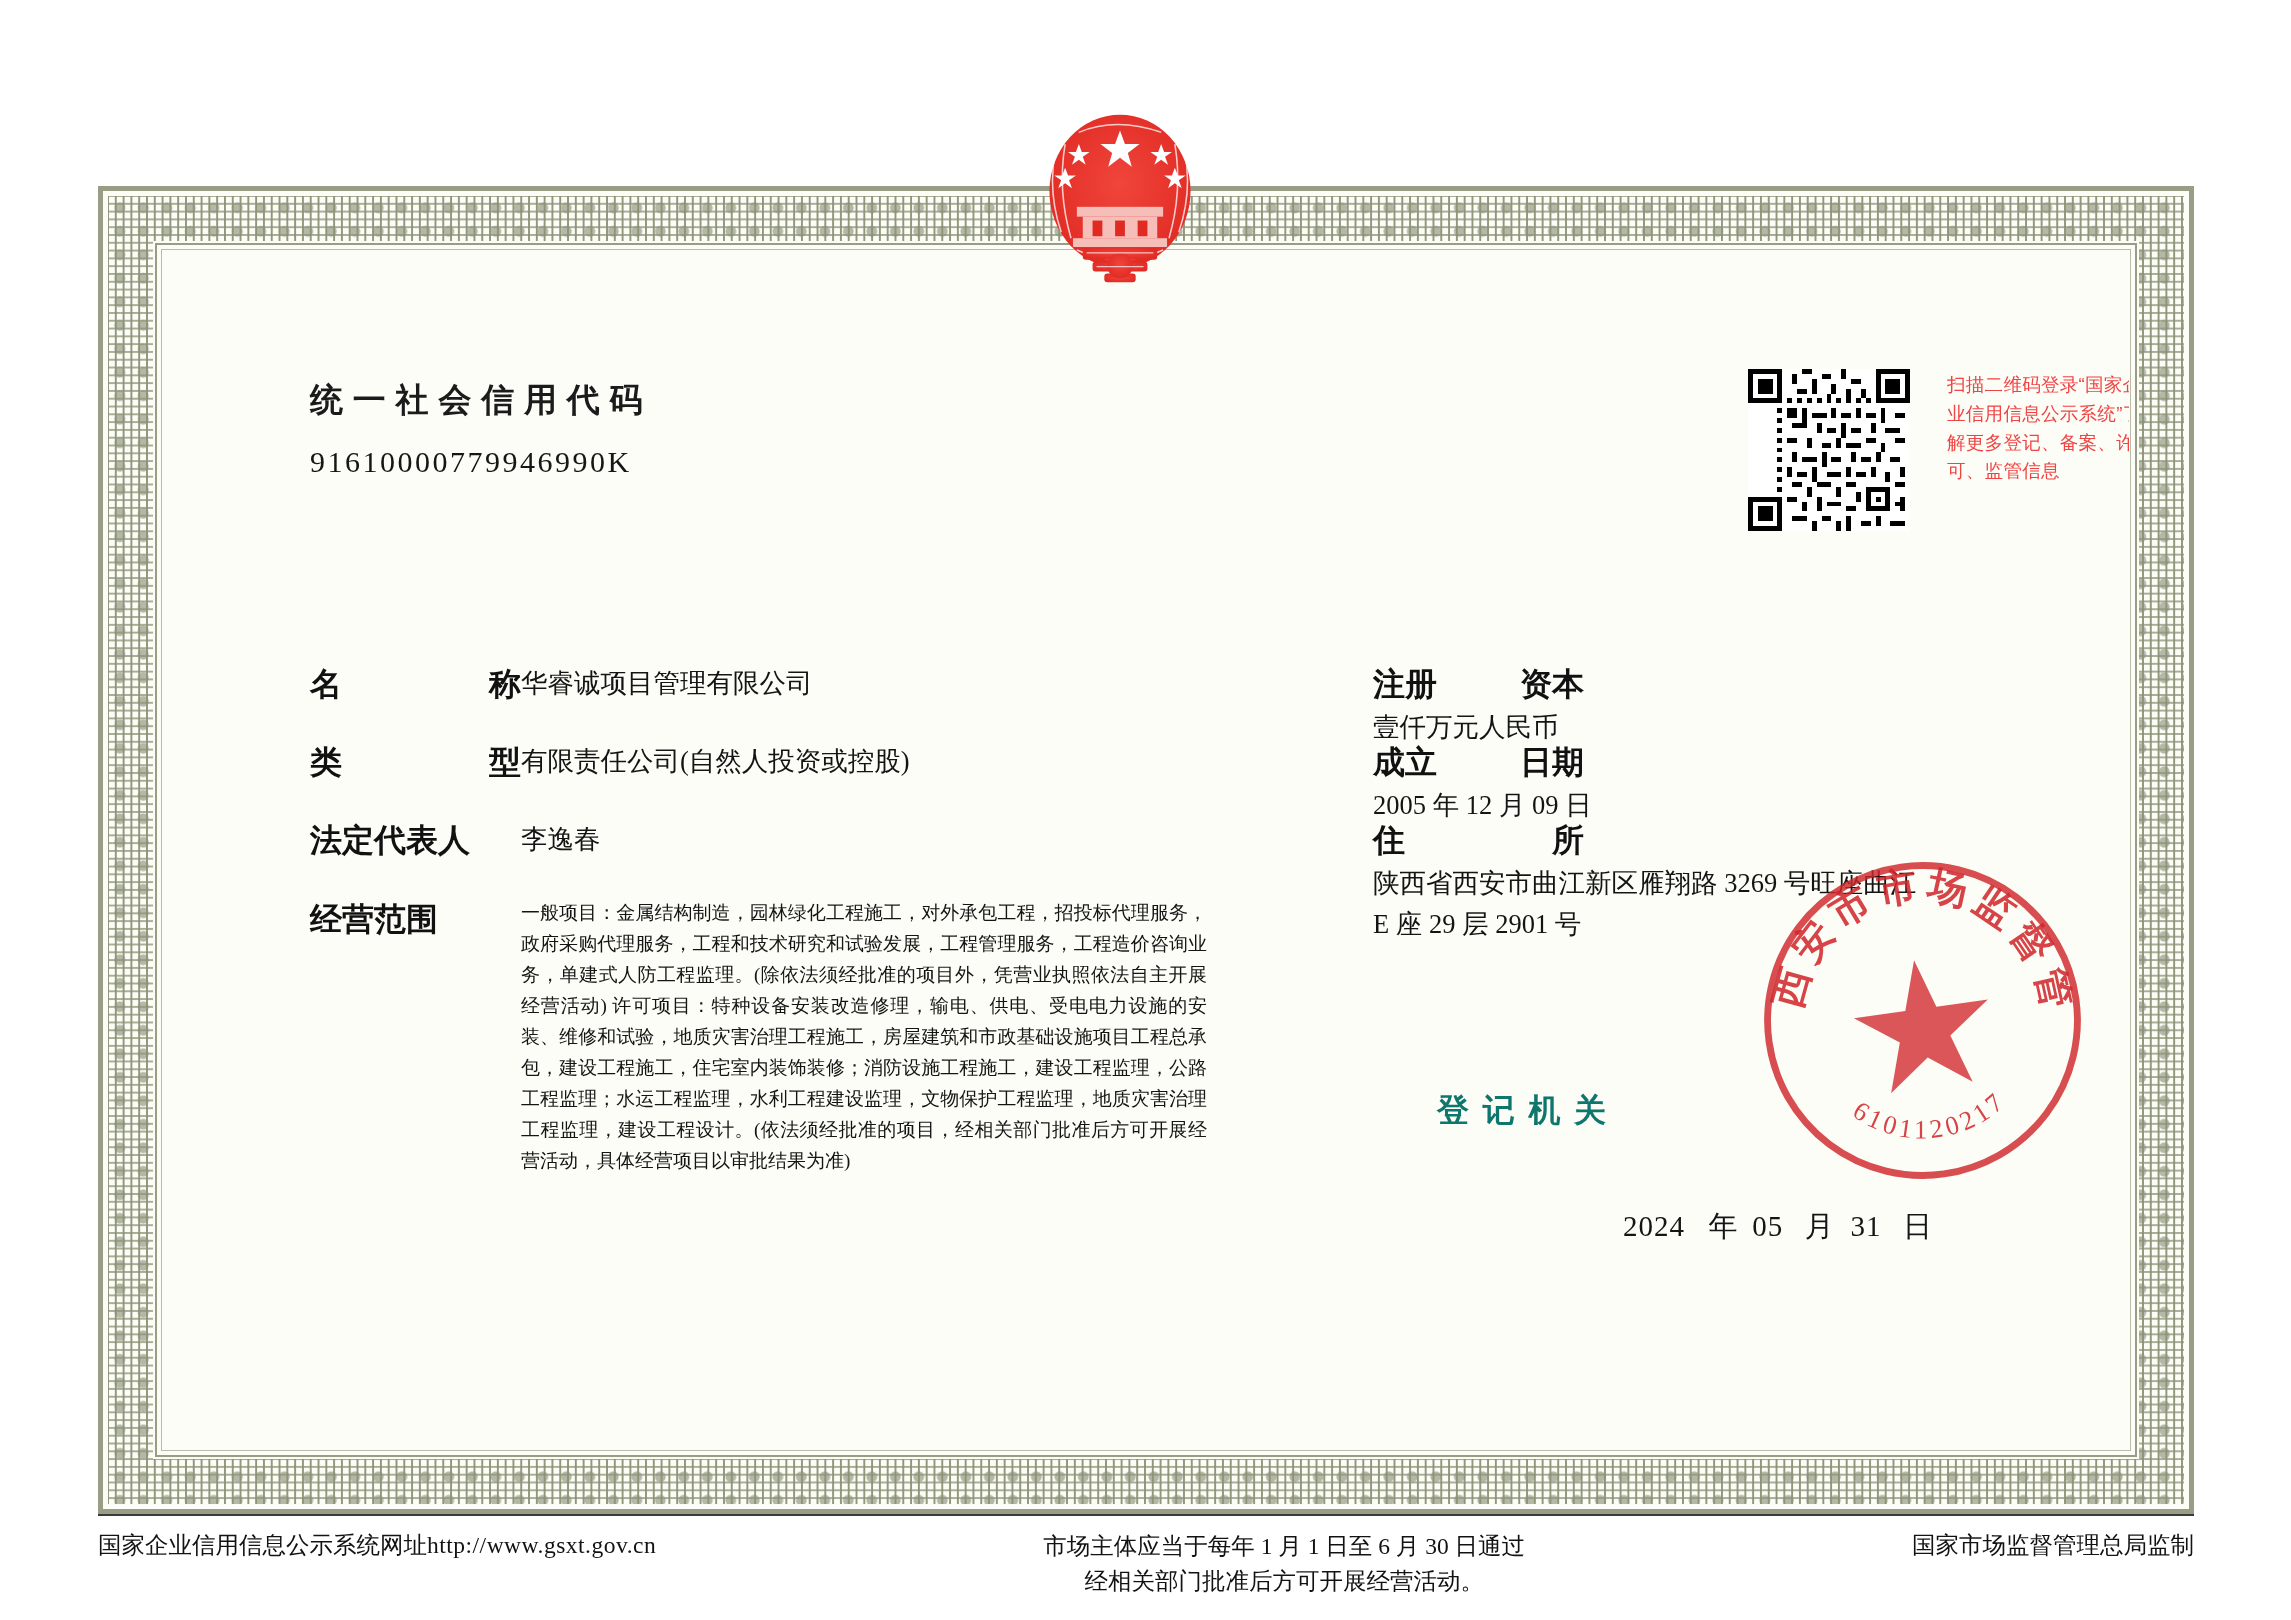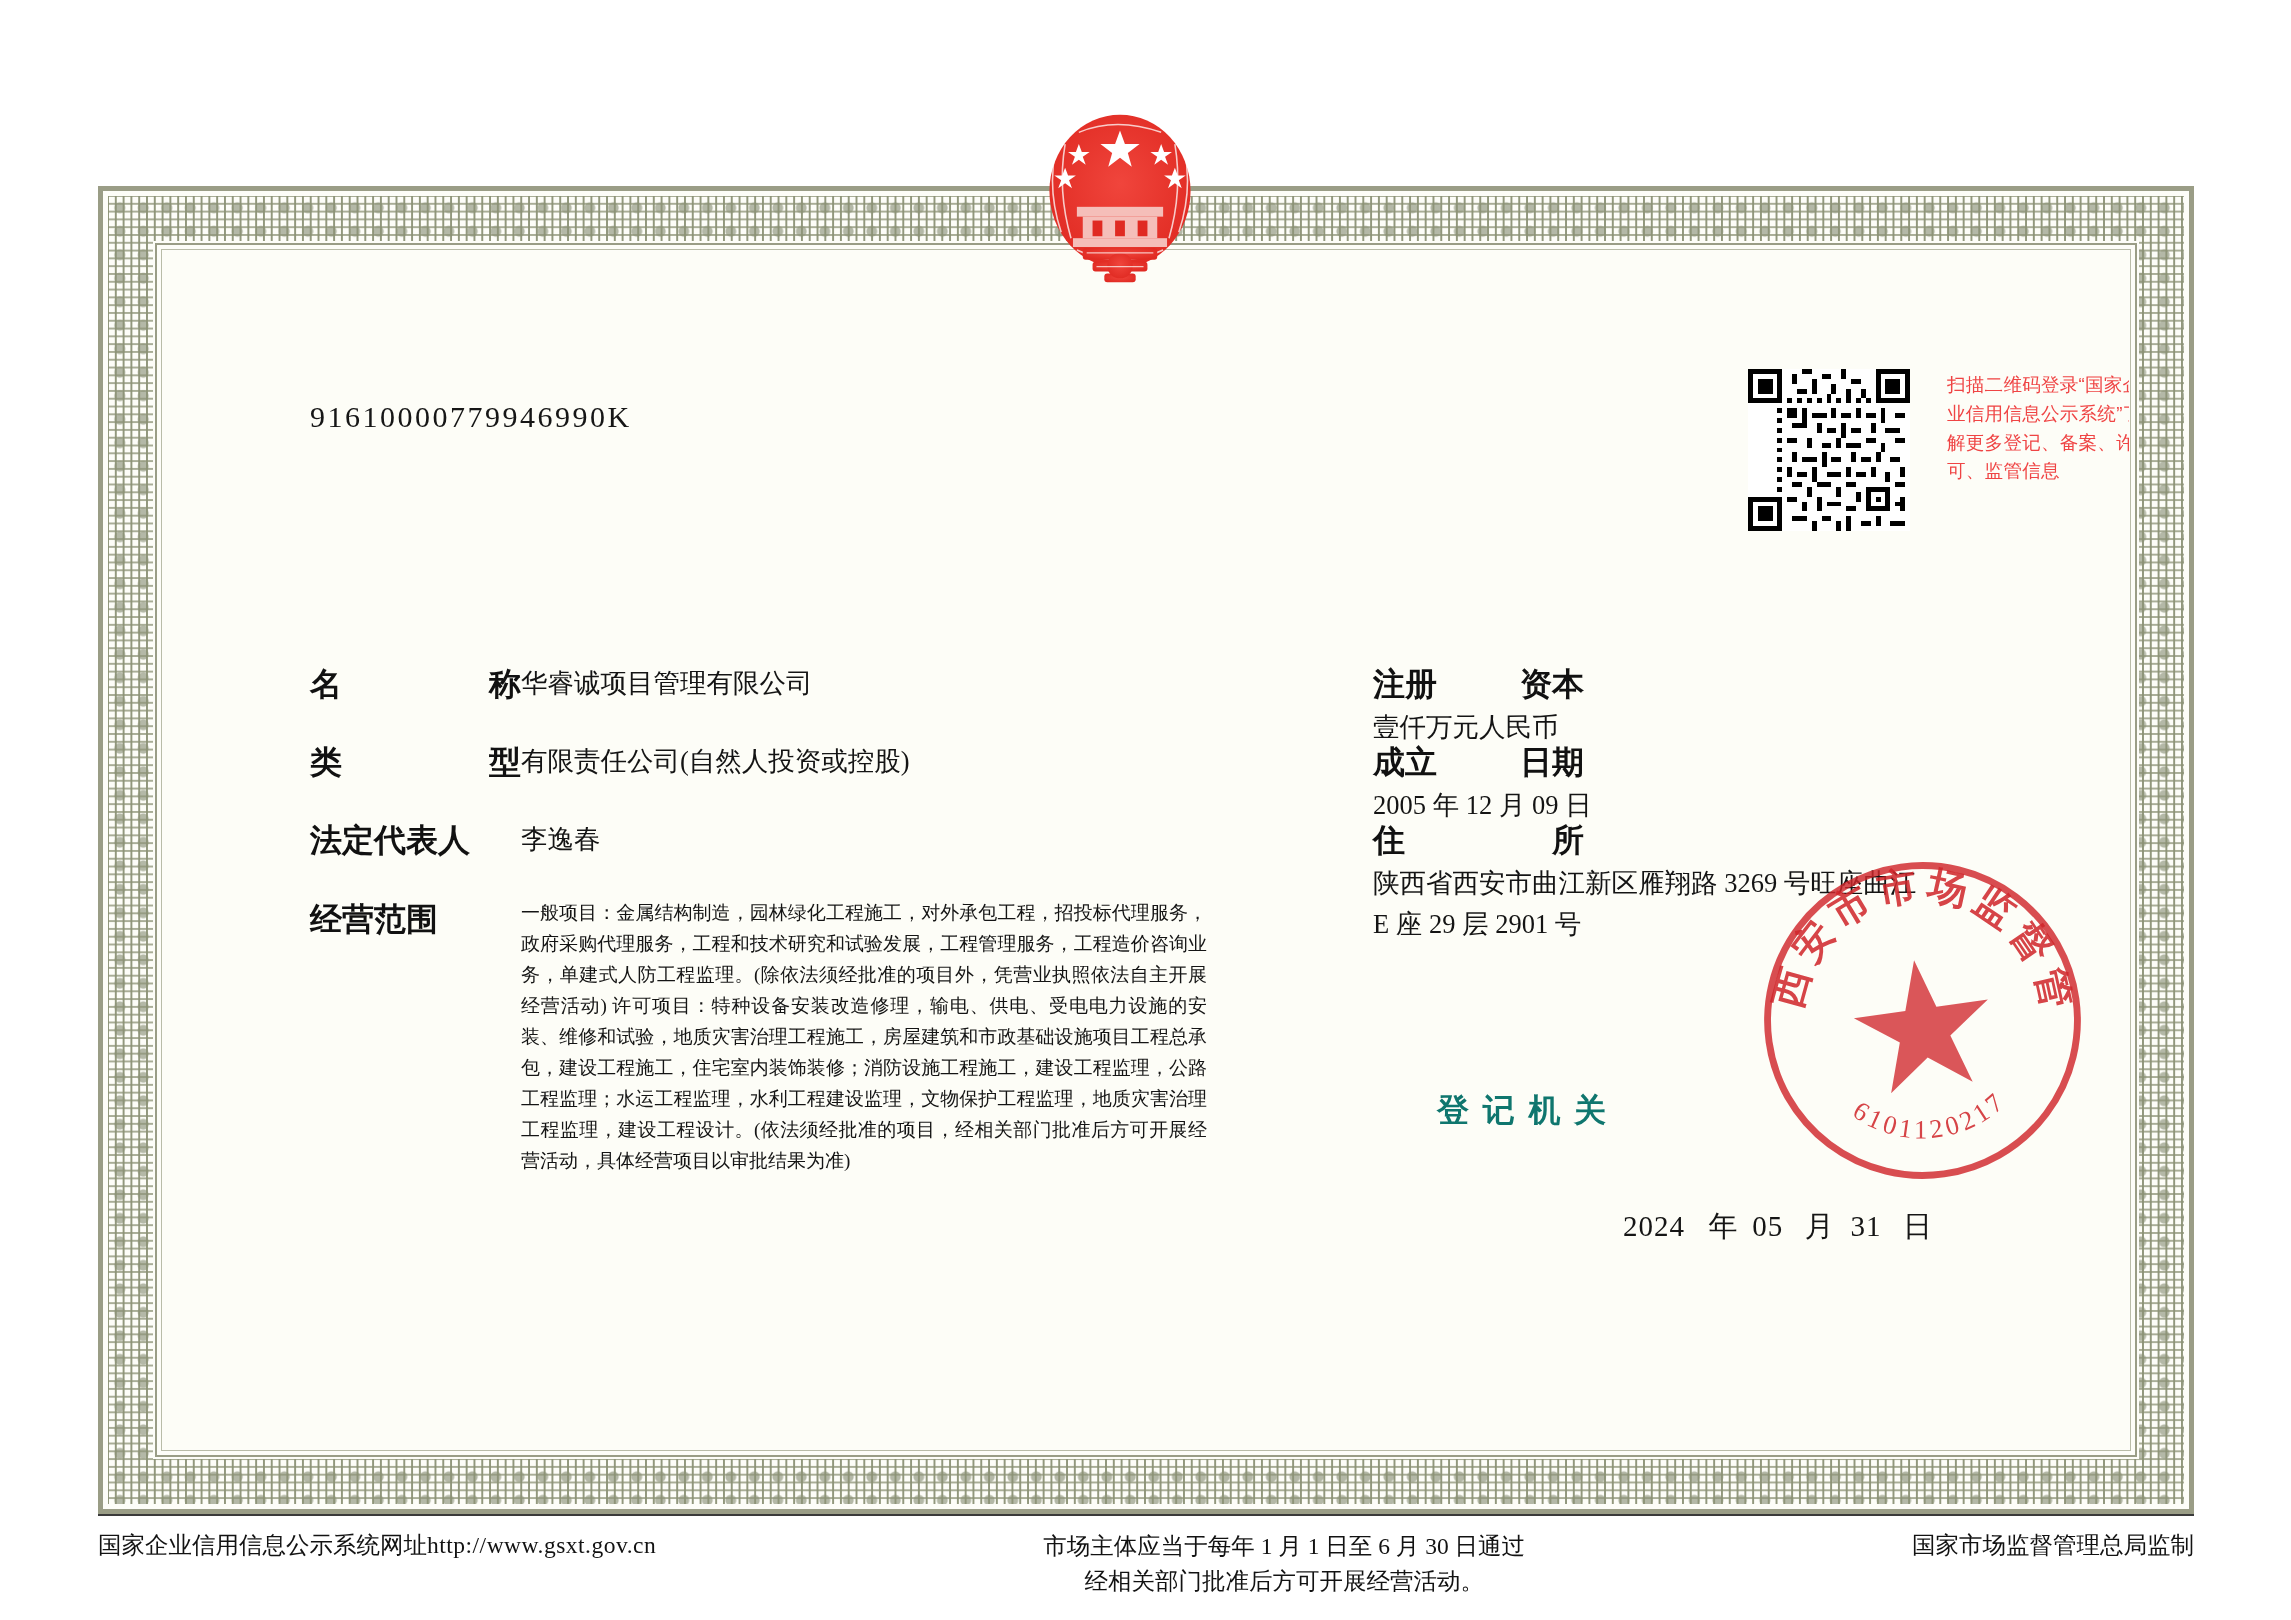--- a/index.html
+++ b/index.html
@@ -272,20 +272,21 @@
 
 <div class="cert">
   <div class="frame-outer"></div>
   <div class="frame-guilloche"></div>
   <div class="frame-inner-line"></div>
   <div class="frame-inner-line2"></div>
 
   <div class="paper">
 
     <div class="usc-block">
+      <div class="usc-label">统一社会信用代码</div>
       <div class="usc-value">91610000779946990K</div>
     </div>
 
 
     <div class="qr-wrap">
       <svg width="162" height="162" viewBox="0 0 33 33" shape-rendering="crispEdges" aria-hidden="true">
         <rect width="33" height="33" fill="#ffffff"></rect>
         <g fill="#000000">
 
           <rect x="0" y="0" width="7" height="1"></rect>

